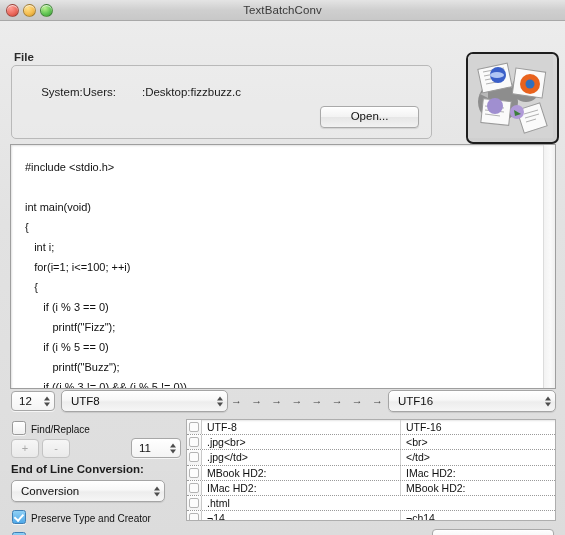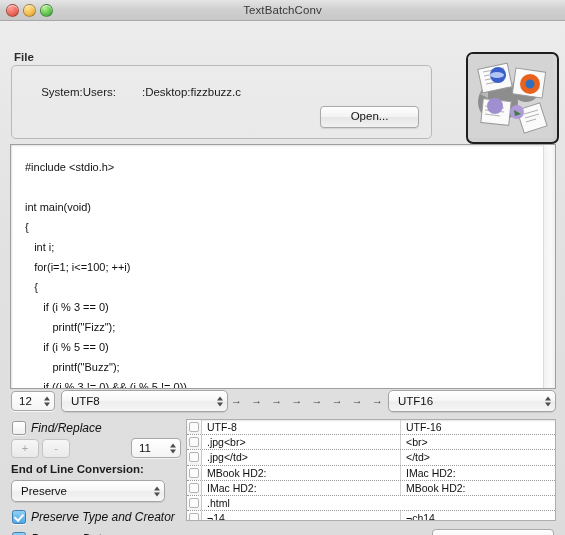--- a/index.html
+++ b/index.html
@@ -206,25 +206,24 @@
     justify-content: space-between;
     color: #3d3d3d;
     font-size: 11px;
   }
   .arrow-glyph { line-height: 11px; }
 
   
   .checkrow {
     position: absolute;
     display: flex;
-    align-items: flex-start;
+    align-items: flex-end;
     gap: 5px;
-    font-size: 12px;
+    font-size: 10px;
     color: #111;
-    font-style: italic;
   }
   .cbox {
     width: 12px; height: 12px;
     border: 1px solid #9a9a9a;
     border-radius: 2.5px;
     background: linear-gradient(180deg, #ffffff 0%, #f0f0f0 100%);
     box-shadow: 0 1px 0 rgba(255,255,255,.7);
     position: relative;
     flex: none;
   }
@@ -446,21 +445,21 @@
   <div class="stepper-field lines-stepper">
     <span class="val">11</span>
     <span class="updown">
       <span class="tri-up"></span>
       <span class="tri-dn"></span>
     </span>
   </div>
 
   <div class="eol-label">End of Line Conversion:</div>
   <div class="popup eol-popup">
-    <span class="val">Preserve</span>
+    <span class="val">Conversion</span>
     <span class="updown">
       <span class="tri-up"></span>
       <span class="tri-dn"></span>
     </span>
   </div>
 
   <div class="checkrow cb-preserve-tc">
     <span class="cbox checked"></span>
     <span>Preserve Type and Creator</span>
   </div>

